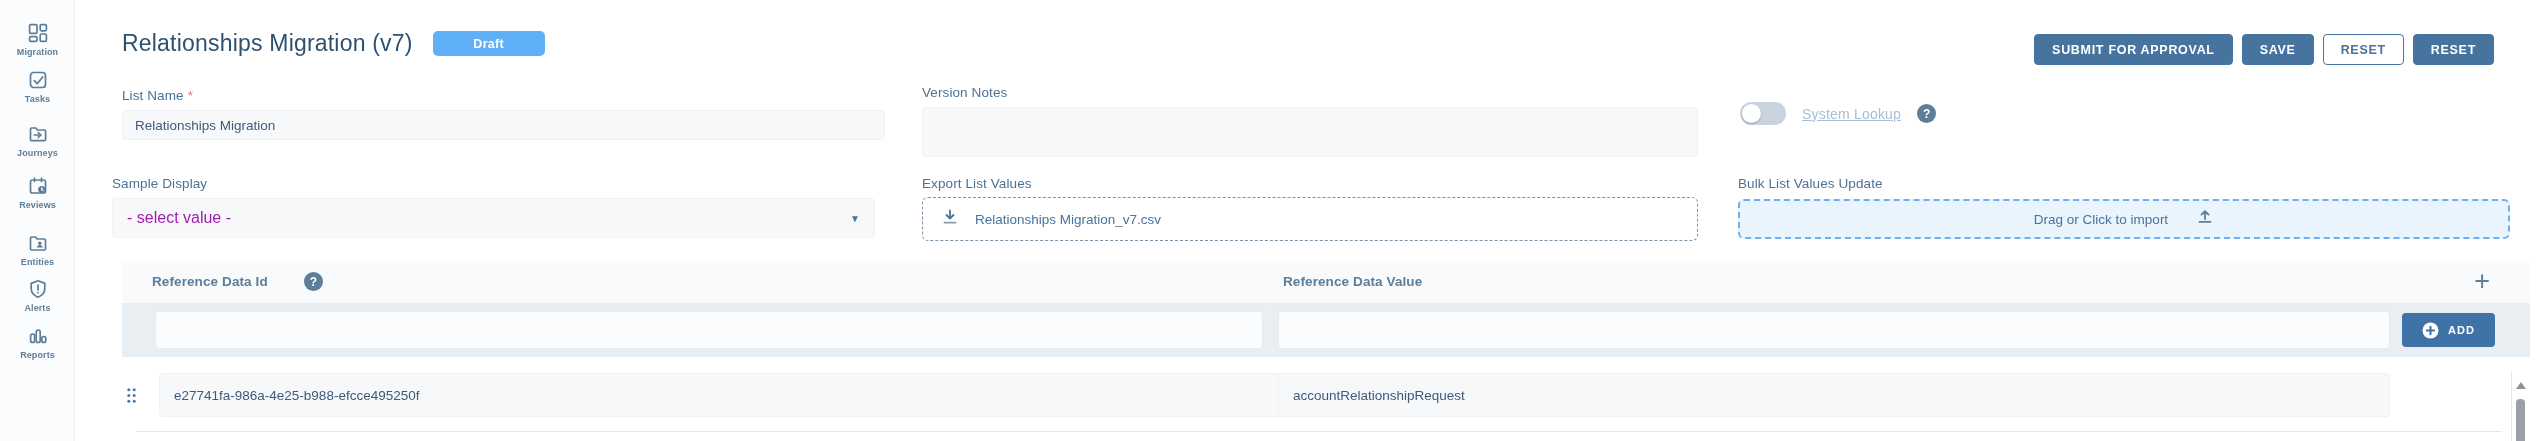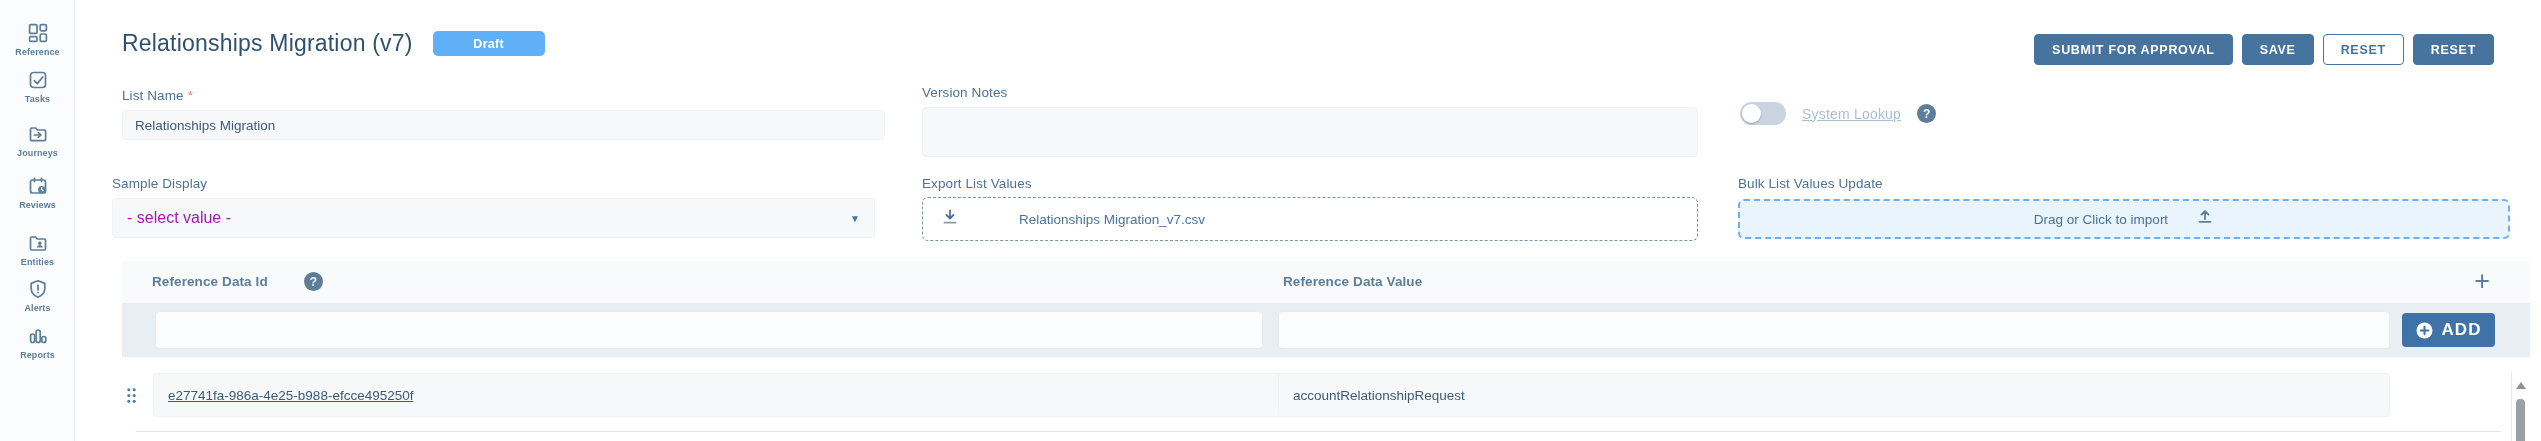--- a/index.html
+++ b/index.html
@@ -34,21 +34,21 @@
                 border: 1px solid #f0f2f4; border-radius: 4px; padding: 0 12px;
                 font-size: 13.5px; color: #41597a; }
   .textarea { position: relative; margin-top: 7px; height: 50px; background: #f6f8fa;
               border: 1px solid #f0f2f4; border-radius: 4px; }
   .select { position: relative; margin-top: 7px; height: 40px; background: #f6f8fa;
             border: 1px solid #f0f2f4; border-radius: 4px; display: flex; align-items: center;
             padding: 0 14px; cursor: pointer; }
   .select .placeholder { font-size: 16px; color: #a21caf; }
   .caret { position: absolute; right: 14px; font-size: 10px; color: #47749f; }
   .export-box { margin-top: 6px; height: 44px; background: #fff; border: 1px dashed #7d93a8;
-                border-radius: 6px; display: flex; align-items: center; padding: 0 18px; cursor: pointer; gap: 44px; }
+                border-radius: 6px; display: flex; align-items: center; padding: 0 18px; cursor: pointer; }
   .export-name { margin-left: 16px; font-size: 13.5px; color: #47749f; }
   .drop-box { margin-top: 8px; height: 40px; background: #eaf4fd; border: 2px dashed #6cb0f2;
               border-radius: 6px; display: flex; align-items: center; justify-content: center;
               gap: 28px; cursor: pointer; }
   .drop-text { font-size: 13.5px; color: #47749f; }
 
   
   .toggle-group { position: absolute; left: 1740px; top: 102px; display: flex; align-items: center; gap: 16px; }
   .toggle { position: relative; width: 46px; height: 23px; border-radius: 12px; background: #c9d4e0; cursor: pointer; }
   .knob { position: absolute; left: 2px; top: 2px; width: 19px; height: 19px; border-radius: 50%;
@@ -64,21 +64,21 @@
   .th { position: absolute; top: 13px; font-size: 13.5px; font-weight: 700; color: #5d7d99; letter-spacing: 0.1px; }
   .th-help { position: absolute; left: 182px; top: 11px; }
   .plus-icon { position: absolute; right: 40px; top: 4px; font-size: 27px; font-weight: 400;
                color: #5d7d99; cursor: pointer; line-height: 32px; }
   .filter-row { position: relative; height: 54px; background: #e9eef3; }
   .filter-input { position: absolute; top: 8px; height: 38px; background: #fbfcfd;
                   border: 1px solid #e8ecf0; border-radius: 4px; padding: 0 12px;
                   font-size: 13.5px; color: #41597a; line-height: 38px; }
   .add-btn { position: absolute; left: 2280px; top: 10px; width: 93px; height: 34px;
              border: none; border-radius: 4px; background: #3f73a8; color: #fff;
-             font-family: "Liberation Sans", sans-serif; font-size: 17px; font-weight: 700;
+             font-family: "Liberation Sans", sans-serif; font-size: 11px; font-weight: 700;
              letter-spacing: 1px; display: flex; align-items: center; justify-content: center;
              gap: 9px; cursor: pointer; }
   .rows-area { position: relative; height: 84px; background: #fff; }
   .data-row { position: absolute; left: 0; top: 16px; width: 100%; height: 44px; }
   .drag-handle { position: absolute; left: 4px; top: 14px; cursor: grab; }
   .cell-input { position: absolute; top: 0; height: 44px; background: #f6f8fa;
                 border: 1px solid #f0f2f4; border-radius: 4px; padding: 0 14px;
                 font-size: 13.5px; color: #3c5a7a; line-height: 43px; }
   .row-divider { position: absolute; left: 14px; top: 74px; width: 2365px; height: 1px; background: #dfe7ee; }
 
@@ -100,21 +100,21 @@
 
     <div class="side-item" style="top:23px">
       <span>
         <svg width="20" height="20" viewBox="0 0 20 20" fill="none" stroke="#5d7d99" stroke-width="1.7">
           <rect x="1.6" y="1.6" width="7.4" height="8.8" rx="1.2"></rect>
           <rect x="12.2" y="1.6" width="6.2" height="6.2" rx="1.2"></rect>
           <rect x="1.6" y="13.6" width="7.4" height="4.8" rx="1.2"></rect>
           <rect x="12.2" y="11" width="6.2" height="7.4" rx="1.2"></rect>
         </svg>
       </span>
-      <span class="side-label">Reference</span>
+      <span class="side-label">Migration</span>
     </div>
 
     <div class="side-item" style="top:70px">
       <span>
         <svg width="20" height="20" viewBox="0 0 20 20" fill="none" stroke="#5d7d99" stroke-width="1.7">
           <rect x="2.5" y="2.5" width="15" height="15" rx="3"></rect>
           <path d="M6.3 10.6l3 3 5.4-6.6" stroke-linecap="round" stroke-linejoin="round"></path>
         </svg>
       </span>
       <span class="side-label">Tasks</span>
@@ -273,21 +273,21 @@
             <g fill="#4878a8">
               <circle cx="2.8" cy="2.8" r="1.5"></circle>
                 <circle cx="8.2" cy="2.8" r="1.5"></circle>
               <circle cx="2.8" cy="8.5" r="1.5"></circle>
                 <circle cx="8.2" cy="8.5" r="1.5"></circle>
               <circle cx="2.8" cy="14.2" r="1.5"></circle>
                 <circle cx="8.2" cy="14.2" r="1.5"></circle>
             </g>
           </svg>
         </span>
-        <div class="cell-input" style="left:31px; width:1232px;text-decoration:underline;">e27741fa-986a-4e25-b988-efcce495250f</div>
+        <div class="cell-input" style="left:37px; width:1232px;">e27741fa-986a-4e25-b988-efcce495250f</div>
         <div class="cell-input" style="left:1156px; width:1112px;">accountRelationshipRequest</div>
       </div>
       <div class="row-divider"></div>
     </div>
   </div>
 
   <div class="scrollbar">
     <div class="sb-arrow"></div>
     <div class="sb-thumb"></div>
   </div>

